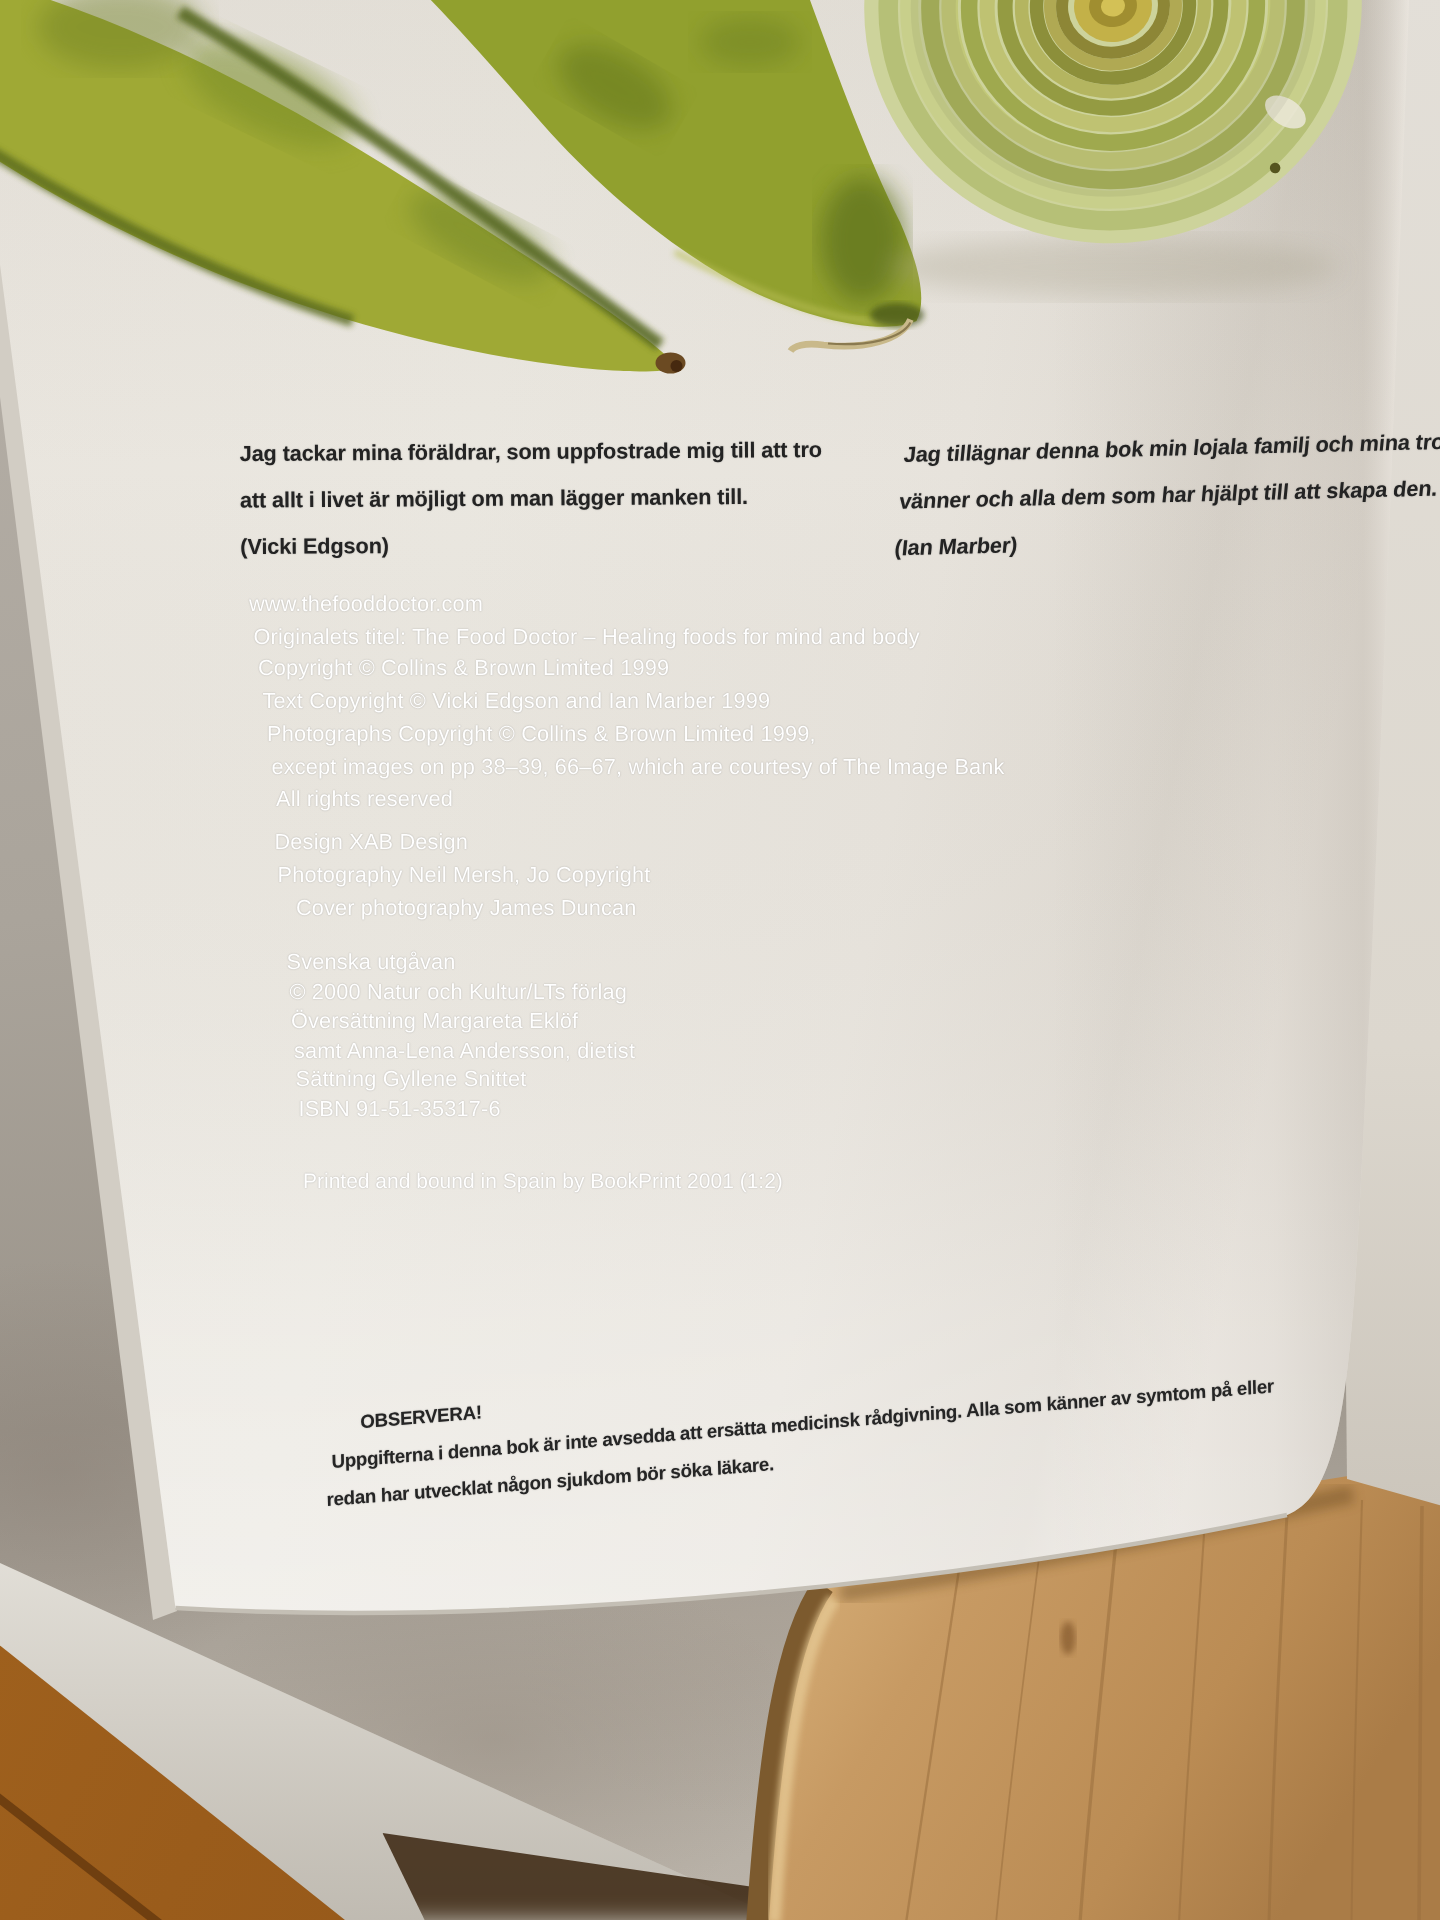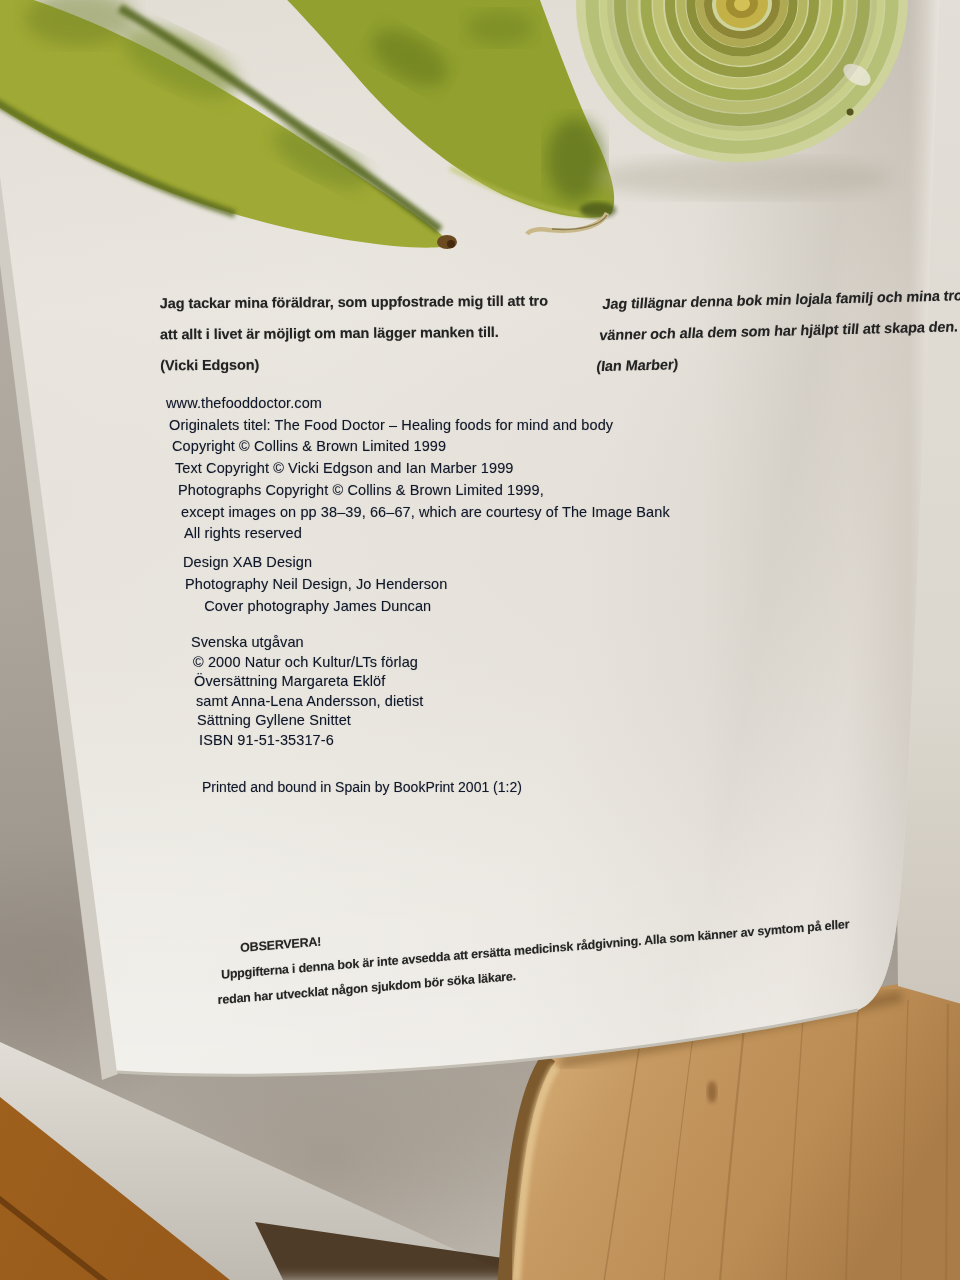--- a/index.html
+++ b/index.html
@@ -25,32 +25,32 @@
   .floor-shadow{clip-path:polygon(255px 1222px,530px 1262px,530px 1284px,285px 1284px);
       background:rgba(52,31,9,.82);filter:blur(7px);}
 
   
   .tx{position:absolute;color:#333;white-space:nowrap;
       text-shadow:0 0 1px rgba(70,70,70,.4);}
   .tx div{white-space:nowrap;}
   .ded{font-weight:bold;font-size:14.5px;line-height:31px;color:#232323;letter-spacing:-.1px;}
   .ded-left{left:160px;top:287px;transform:rotate(-.4deg);}
   .ded-right{left:604px;top:289px;transform:rotate(-1.4deg) skewX(-7deg);transform-origin:left top;}
-  .body-block{font-size:14.5px;color:#0f172a;letter-spacing:.1px;}
+  .body-block{font-size:14.5px;color:#ffffff;letter-spacing:.1px;}
   .colophon{left:166px;top:393px;line-height:21.7px;}
   .colophon div:nth-child(2){margin-left:3px;}  .colophon div:nth-child(3){margin-left:6px;}
   .colophon div:nth-child(4){margin-left:9px;}  .colophon div:nth-child(5){margin-left:12px;}
   .colophon div:nth-child(6){margin-left:15px;} .colophon div:nth-child(7){margin-left:18px;}
   .credits{left:183px;top:551px;line-height:22px;}
   .credits div:nth-child(2){margin-left:2px;} .credits div:nth-child(3){margin-left:5px;text-align:center;}
   .swedish{left:191px;top:633px;line-height:19.6px;}
   .swedish div:nth-child(2){margin-left:2px;} .swedish div:nth-child(3){margin-left:3px;}
   .swedish div:nth-child(4){margin-left:5px;} .swedish div:nth-child(5){margin-left:6px;}
   .swedish div:nth-child(6){margin-left:8px;} .swedish div:nth-child(7){margin-left:9px;}
-  .printed{left:202px;top:779px;font-size:14px;color:#0f172a;}
+  .printed{left:202px;top:779px;font-size:14px;color:#ffffff;}
   .notice{left:216px;top:938px;font-weight:bold;font-size:12.5px;line-height:25px;
       color:#252525;letter-spacing:-.2px;
       transform:rotate(-4.6deg) skewX(-3deg);transform-origin:left top;}
   .notice .n-title{margin-left:24px;}
   .notice div:nth-child(2){margin-left:4px;}
 </style>
 </head>
 <body>
 
 <div class="scene">
@@ -210,21 +210,21 @@
       <div>Originalets titel: The Food Doctor – Healing foods for mind and body</div>
       <div>Copyright © Collins &amp; Brown Limited 1999</div>
       <div>Text Copyright © Vicki Edgson and Ian Marber 1999</div>
       <div>Photographs Copyright © Collins &amp; Brown Limited 1999,</div>
       <div>except images on pp 38–39, 66–67, which are courtesy of The Image Bank</div>
       <div>All rights reserved</div>
     </div>
 
     <div class="tx body-block credits">
       <div>Design XAB Design</div>
-      <div>Photography Neil Design, Jo Henderson</div>
+      <div>Photography Neil Mersh, Jo Copyright</div>
       <div>Cover photography James Duncan</div>
     </div>
 
     <div class="tx body-block swedish">
       <div>Svenska utgåvan</div>
       <div>© 2000 Natur och Kultur/LTs förlag</div>
       <div>Översättning Margareta Eklöf</div>
       <div>samt Anna-Lena Andersson, dietist</div>
       <div>Sättning Gyllene Snittet</div>
       <div>ISBN 91-51-35317-6</div>

